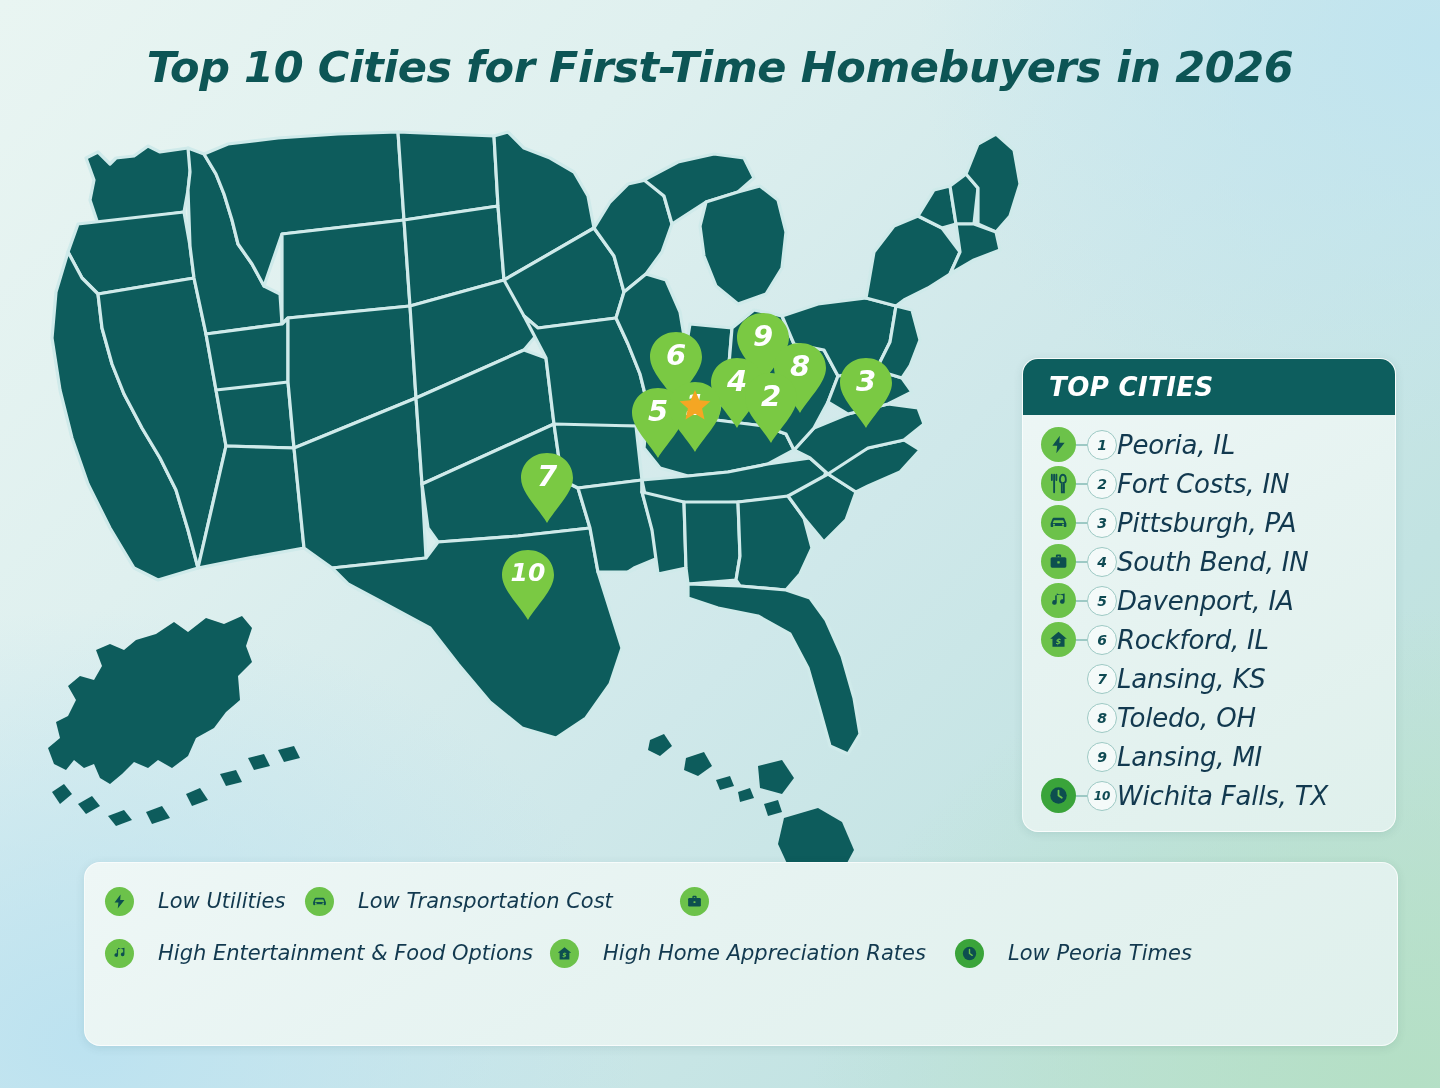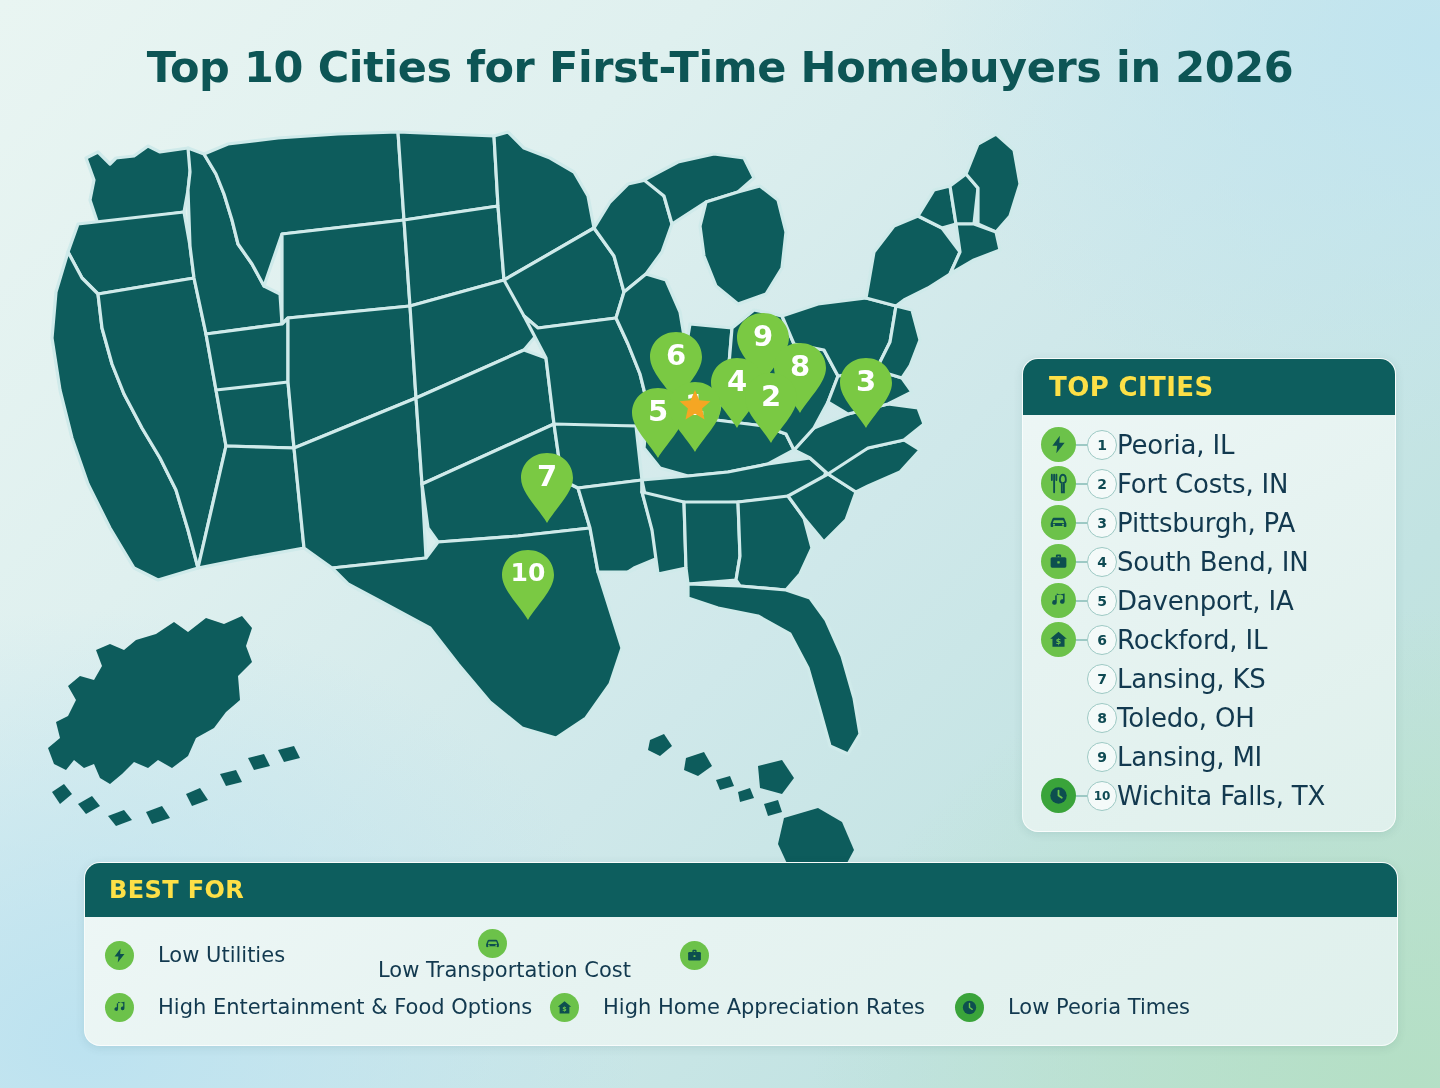--- a/index.html
+++ b/index.html
@@ -5,21 +5,21 @@
   html,body{margin:0;padding:0;}
   body{
     width:1440px;height:1088px;overflow:hidden;position:relative;
     font-family:"Liberation Sans", sans-serif;
     background:
       radial-gradient(ellipse 900px 700px at 6% 96%, #bce2f0 0%, rgba(188,226,240,0) 62%),
       radial-gradient(ellipse 1000px 800px at 98% 100%, #b4dfc5 0%, rgba(180,223,197,0) 60%),
       radial-gradient(ellipse 900px 700px at 100% 4%, #c0e4ef 0%, rgba(192,228,239,0) 58%),
       linear-gradient(135deg,#e9f5f2 0%, #dff0ef 28%, #cfe8ea 55%, #c2e3e2 78%, #bfe2d4 100%);
   }
-  .stage{position:absolute;inset:0;}
+  .stage{position:absolute;inset:0;font-style:italic;}
 
   
   .title{
     position:absolute;left:0;right:0;top:42px;text-align:center;
     font-size:43px;font-weight:bold;letter-spacing:-0.4px;
     color:#0d5555;
     font-family:"DejaVu Sans","Liberation Sans",sans-serif;
   }
 
   
@@ -38,21 +38,21 @@
   .star{position:absolute;width:34px;height:34px;transform:translate(-50%,-50%);}
 
   
   .panel{
     position:absolute;border-radius:16px;overflow:hidden;
     background:linear-gradient(150deg,#eef7f6 0%, #e6f3f1 45%, #dff0ec 100%);
     box-shadow:0 2px 10px rgba(10,70,70,0.10);
     border:1px solid rgba(255,255,255,0.7);
   }
   .panel-head{
-    background:#0d5e5e;color:#fde047;
+    background:#0d5e5e;color:#ffffff;
     font-size:26px;font-weight:bold;letter-spacing:0.4px;
     display:flex;align-items:center;
     font-family:"DejaVu Sans","Liberation Sans",sans-serif;
   }
 
   
   #top-cities{left:1022px;top:358px;width:372px;height:472px;}
   #top-cities .panel-head{height:56px;padding-left:26px;}
   .city-list{padding:10px 0 0 0;}
   .city-row{display:flex;align-items:center;height:39px;padding-left:18px;}
@@ -400,33 +400,32 @@
         </div>
         <div class="connector"></div>
         <div class="rank wide">10</div>
         <div class="city-name">Wichita Falls, TX</div>
       </div>
 
     </div>
   </div>
 
   <div class="panel" id="best-for">
-    <div class="panel-head">BEST FOR</div>
     <div class="bf-body">
 
       <div class="bf-row">
         <div class="bf-item" style="width:200px;">
           <div class="bf-ic">
             <svg viewBox="0 0 24 24">
                 <path d="M13.5 2 L5 13.5 h5.5 L9.5 22 L19 10 h-6 z" fill="#0d4f4f"></path>
               </svg>
           </div>
           <div class="bf-label">Low Utilities</div>
         </div>
-        <div class="bf-item" style="width:375px;flex-direction:column;">
+        <div class="bf-item" style="width:375px;">
           <div class="bf-ic">
             <svg viewBox="0 0 24 24">
                 <path d="M3 16 v-3 l2-5 c0.3-0.9 1-1.4 2-1.4 h10 c1 0 1.7 0.5 2 1.4 l2 5 v3 c0 0.7-0.5 1.2-1.2 1.2 h-0.6 c-0.7 0-1.2-0.5-1.2-1.2 H6 c0 0.7-0.5 1.2-1.2 1.2 H4.2 C3.5 17.2 3 16.7 3 16 Z M5.4 12.6 h13.2 l-1.3-3.3 H6.7 Z" fill="#0d4f4f"></path>
                 <circle cx="6.8" cy="14.6" r="1.2" fill="#6cc24a"></circle>
                 <circle cx="17.2" cy="14.6" r="1.2" fill="#6cc24a"></circle>
               </svg>
           </div>
           <div class="bf-label">Low Transportation Cost</div>
         </div>
         <div class="bf-item">

